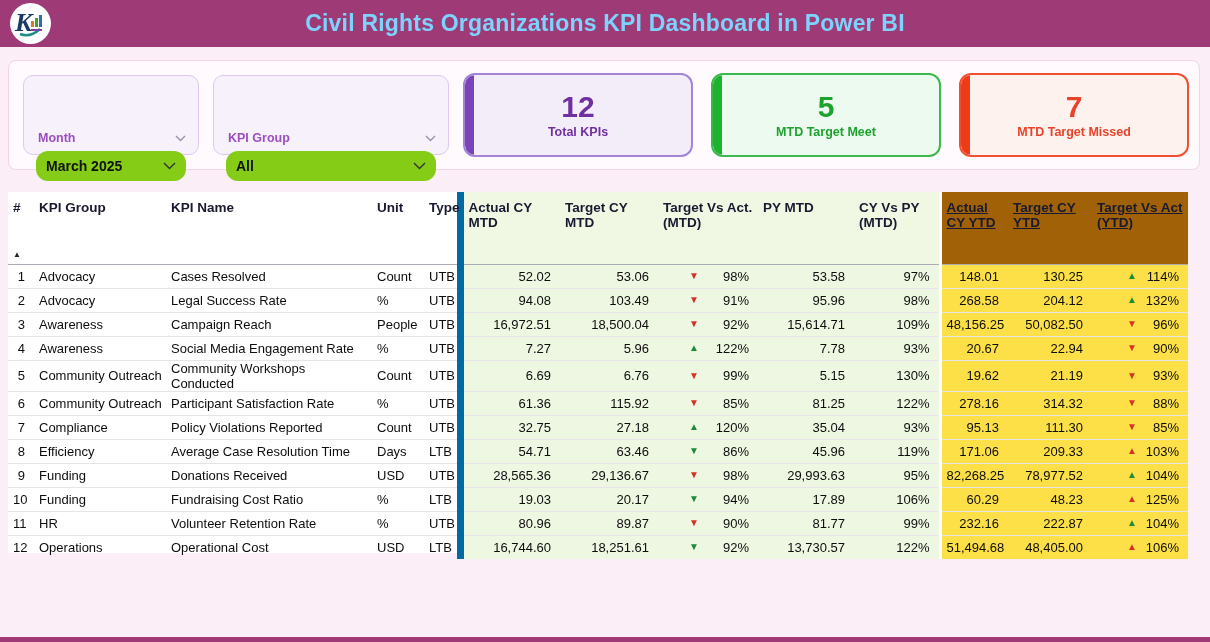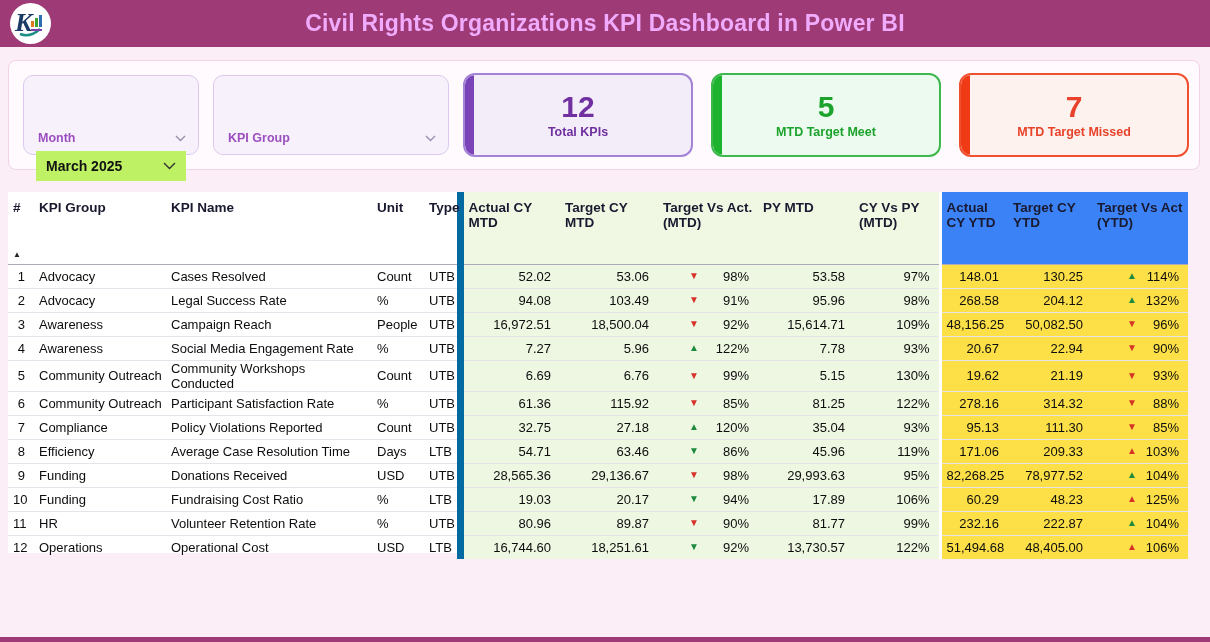--- a/index.html
+++ b/index.html
@@ -8,21 +8,21 @@
     font-family:"Liberation Sans", sans-serif;
     background:#fbeef6;
     position:relative;
     overflow:hidden;
   }
   
   .header-bar {
     position:absolute; left:0; top:0; width:1210px; height:47px;
     background:#9e3b77; display:flex; align-items:center; justify-content:center;
   }
-  .page-title { color:#f0abfc; font-size:23px; font-weight:bold; letter-spacing:.2px; }
+  .page-title { color:#7dd3fc; font-size:23px; font-weight:bold; letter-spacing:.2px; }
   .logo {
     position:absolute; left:10px; top:3px; width:41px; height:41px;
     background:#fff; border-radius:50%; display:flex; align-items:center; justify-content:center;
   }
   
   .top-panel {
     position:absolute; left:8px; top:60px; width:1192px; height:110px;
     background:#fefafd; border:1px solid #f3d3e7; border-radius:8px;
   }
   .slicer-card {
@@ -31,21 +31,21 @@
   }
   .slicer-month { left:14px; width:176px; }
   .slicer-group { left:204px; width:236px; }
   .slicer-head {
     display:flex; justify-content:space-between; align-items:center;
     padding:8px 12px 4px 14px;
     margin-top:47px;
   }
   .slicer-label { color:#9b4fc0; font-size:12.5px; font-weight:bold; }
   .slicer-value {
-    margin:2px 12px 0 12px; height:30px; background:#bef264; border-radius:0;
+    margin:2px 12px 0 12px; height:30px; background:#84cc16; border-radius:12px;
     display:flex; align-items:center; justify-content:space-between; padding:0 10px;
   }
   .slicer-value-text { font-size:14px; font-weight:bold; color:#111; }
   .chev { display:inline-flex; }
   
   .kpi-card {
     position:absolute; top:12px; width:230px; height:84px;
     border-radius:12px; overflow:hidden;
     display:flex; flex-direction:column; align-items:center; justify-content:center;
   }
@@ -71,21 +71,21 @@
     text-align:left; vertical-align:top; font-size:13.5px; font-weight:bold;
     color:#191930; padding:8px 4px 0 5px; height:72px; position:relative;
     border-bottom:1px solid #adaab8;
   }
   td { height:24px; font-size:13px; color:#0d0d0d; padding:0 4px 0 5px; border-top:1px solid #e7e3ea; }
   tbody tr:first-child td { border-top:none; }
   .num { text-align:right; padding-right:9px; font-variant-numeric:tabular-nums; }
   .green { background:#eef7e2; }
   th.green { background:#f0f8e3; }
   .blue { background:#fde047; }
-  th.blue { background:#3b82f6; }
+  th.blue { background:#a16207;text-decoration:underline; }
   .gl { border-left:7px solid #0369a1; }
   .bl { border-left:3px solid #ffffff; }
   .trend { }
   .trend-inner { display:flex; align-items:center; justify-content:space-between; padding-left:26px; padding-right:5px; }
   .trend-ytd .trend-inner { padding-left:30px; }
   .tri { font-size:10px; line-height:1; }
   .tri-red { color:#d63328; }
   .tri-green { color:#1e8a3c; }
   .sort-ind {
     position:absolute; left:5px; bottom:5px; font-size:8px; color:#222; line-height:1;
@@ -130,20 +130,28 @@
       </span>
     </div>
   </div>
 
   <div class="slicer-card slicer-group">
     <div class="slicer-head">
       <span class="slicer-label">KPI Group</span>
       <span class="chev">
         <svg width="11" height="7" viewBox="0 0 11 7">
             <path d="M1 1l4.5 4.5L10 1" stroke="#9b8fae" stroke-width="1.4" fill="none"></path>
+          </svg>
+      </span>
+    </div>
+    <div class="slicer-value">
+      <span class="slicer-value-text">All</span>
+      <span class="chev">
+        <svg width="13" height="8" viewBox="0 0 13 8">
+            <path d="M1 1l5.5 5.5L12 1" stroke="#333" stroke-width="1.4" fill="none"></path>
           </svg>
       </span>
     </div>
   </div>
 
   <div class="kpi-card kpi-purple">
     <div class="kpi-accent"></div>
     <div class="kpi-value">12</div>
     <div class="kpi-label">Total KPIs</div>
   </div>

